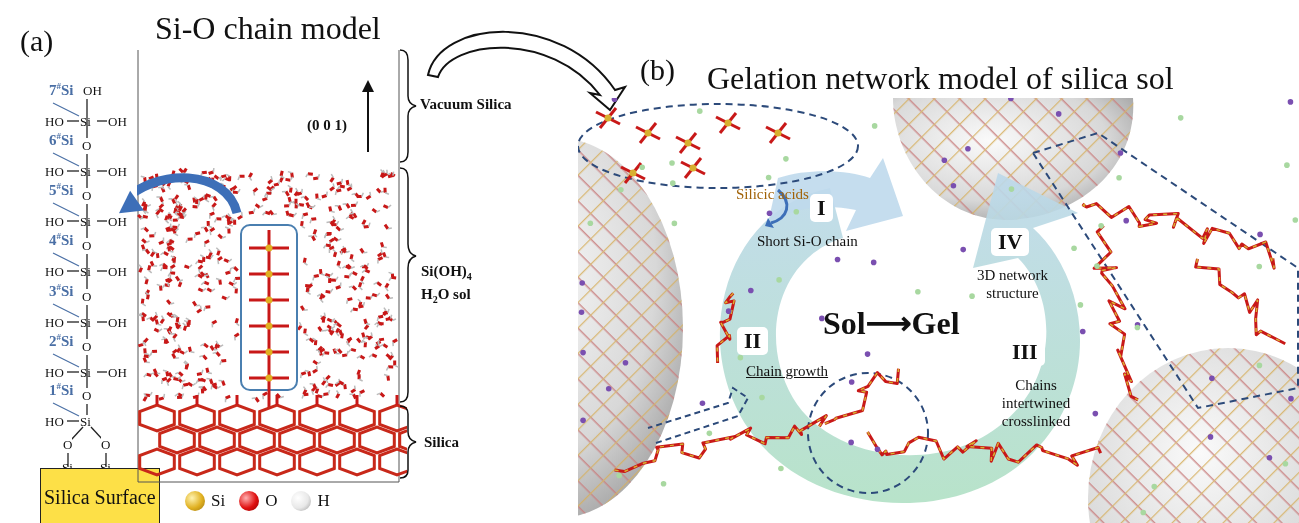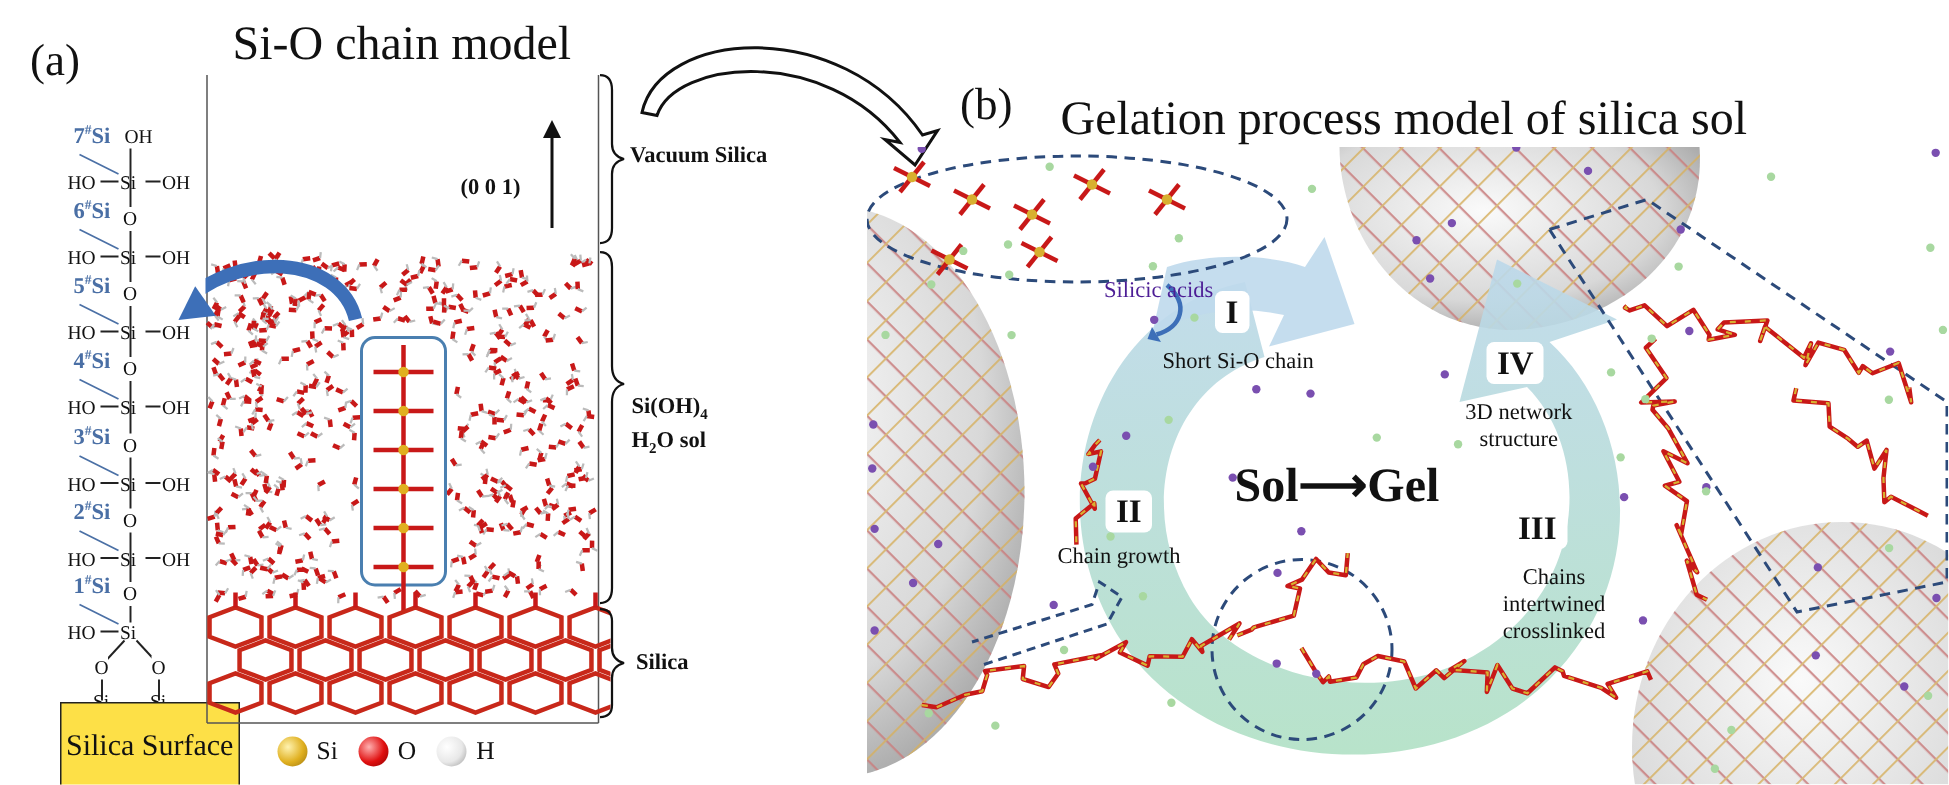--- a/index.html
+++ b/index.html
@@ -1021,21 +1021,21 @@
   <span>O</span>
   <span style="width:20px;height:20px;border-radius:50%;background:radial-gradient(circle at 35% 35%,#ffffff,#e8e8e8 55%,#9a9a9a);display:inline-block;margin-left:8px;"></span>
   <span>H</span>
 </div>
 
 <svg class="abs" style="left:420px;top:15px;" width="220" height="100">
   <path d="M8,60 C20,5 140,-5 195,75 L205,72 L190,95 L170,78 L180,80 C130,15 30,25 18,62 Z" fill="#fff" stroke="#111" stroke-width="2"></path>
 </svg>
 
 <div class="abs panel-label" style="left:640px;top:53px;">(b)</div>
-<div class="abs title" style="left:707px;top:60px;">Gelation process model of silica  sol</div>
+<div class="abs title" style="left:707px;top:60px;">Gelation network model of silica  sol</div>
 
 <div class="abs" style="left:578px;top:98px;width:721px;height:425px;overflow:hidden;">
   <svg width="721" height="425">
     <defs>
       <radialGradient id="sphereGrad" cx="40%" cy="35%" r="70%">
         <stop offset="0%" stop-color="#fafafa"></stop>
         <stop offset="70%" stop-color="#d8d8d8"></stop>
         <stop offset="100%" stop-color="#a8a8a8"></stop>
       </radialGradient>
       <linearGradient id="ringGrad" x1="0" y1="0" x2="0" y2="1">
@@ -1182,27 +1182,27 @@
         <circle cx="96.36204561042526" cy="125.40670010288065" r="2.8" fill="#a8d8a0"></circle>
         <circle cx="504.749451303155" cy="233.43117712620025" r="2.8" fill="#7a4fb0"></circle>
         <circle cx="565.2469393004116" cy="414.4752014746228" r="2.8" fill="#a8d8a0"></circle>
         <circle cx="633.9038923182442" cy="280.26716820987656" r="2.8" fill="#7a4fb0"></circle>
         <circle cx="559.3993227023319" cy="229.57250943072702" r="2.8" fill="#a8d8a0"></circle>
         <circle cx="243.81965020576132" cy="220.41591649519893" r="2.8" fill="#7a4fb0"></circle>
       </g>
   </svg>
 </div>
 
-<div class="abs" style="left:736px;top:186px;font-size:15px;color:#4c1d95;">Silicic acids</div>
+<div class="abs" style="left:736px;top:186px;font-size:15px;color:#a16207;">Silicic acids</div>
 
 <div class="abs roman" style="left:810px;top:194px;">I</div>
-<div class="abs step-text" style="left:757px;top:232px;margin-left:18px;">Short Si-O chain</div>
+<div class="abs step-text" style="left:757px;top:232px;">Short Si-O chain</div>
 
 <div class="abs roman" style="left:737px;top:327px;">II</div>
-<div class="abs step-text" style="left:705px;top:362px;">Chain growth</div>
+<div class="abs step-text" style="left:746px;top:362px;text-decoration:underline;">Chain growth</div>
 
 <div class="abs roman" style="left:1005px;top:338px;">III</div>
 <div class="abs step-text" style="left:986px;top:376px;width:100px;text-align:center;">
   <div>Chains</div>
   <div>intertwined</div>
   <div>crosslinked</div>
 </div>
 
 <div class="abs roman" style="left:991px;top:228px;">IV</div>
 <div class="abs step-text" style="left:965px;top:266px;width:95px;">

